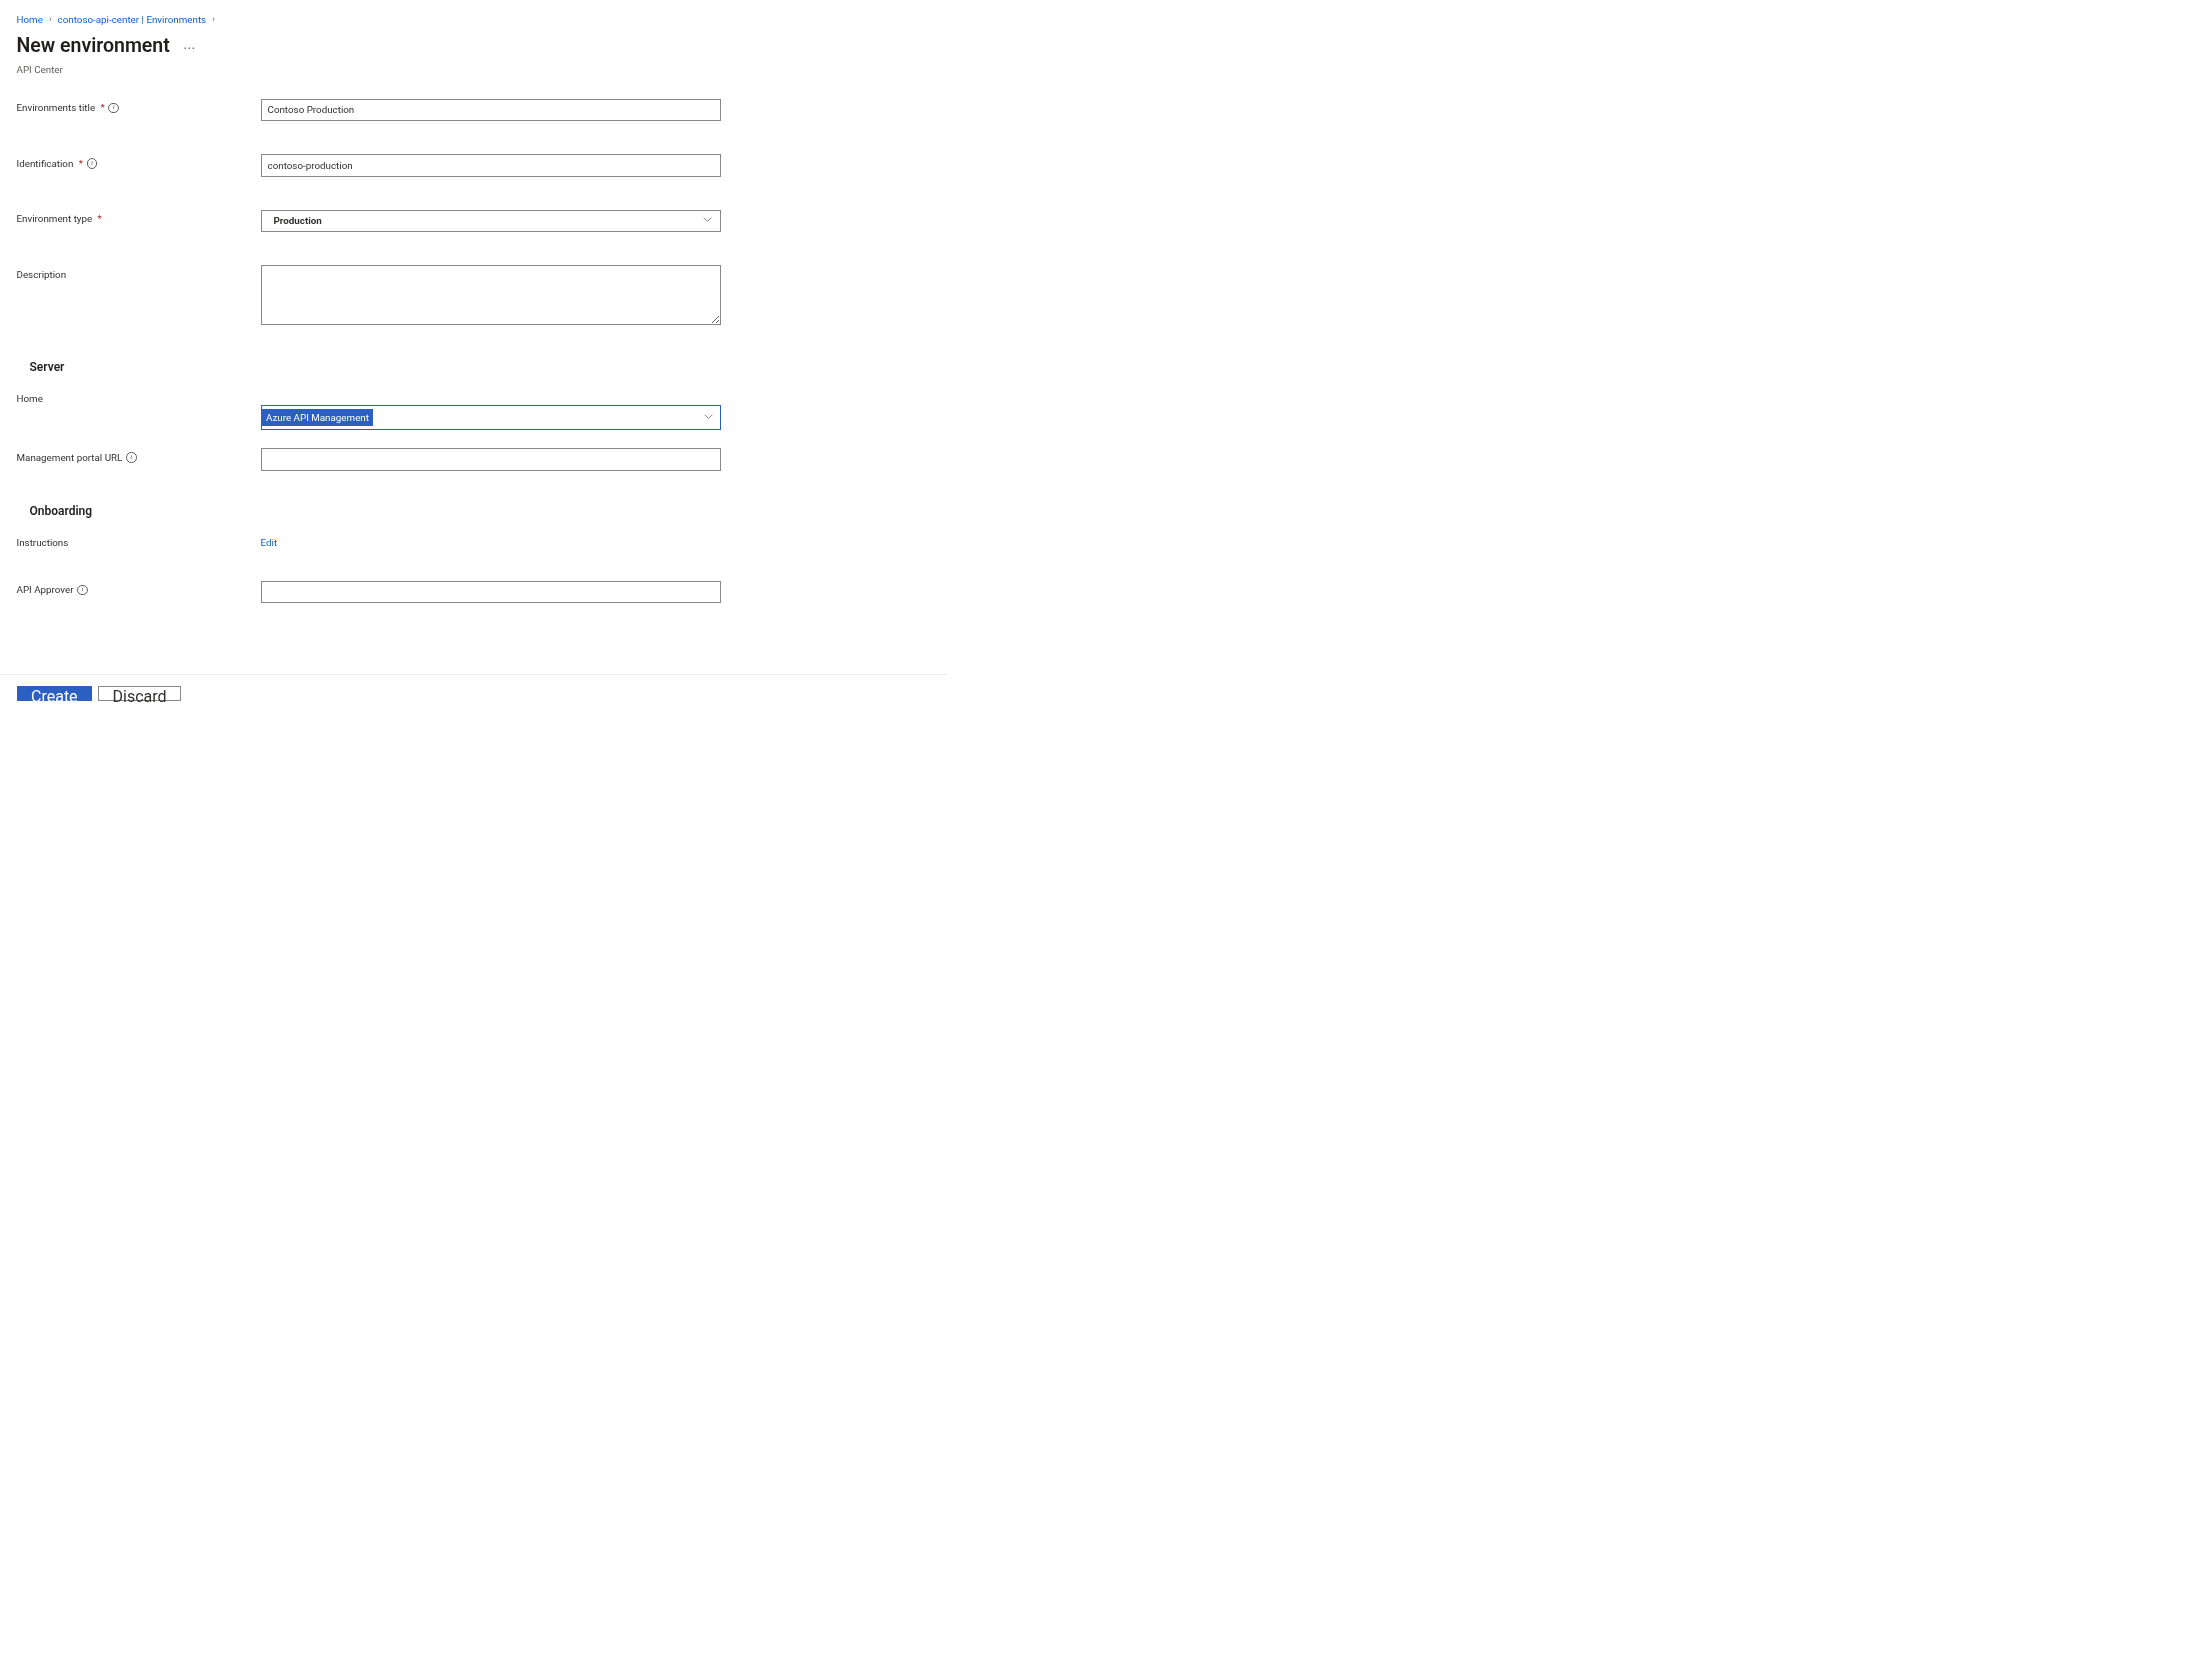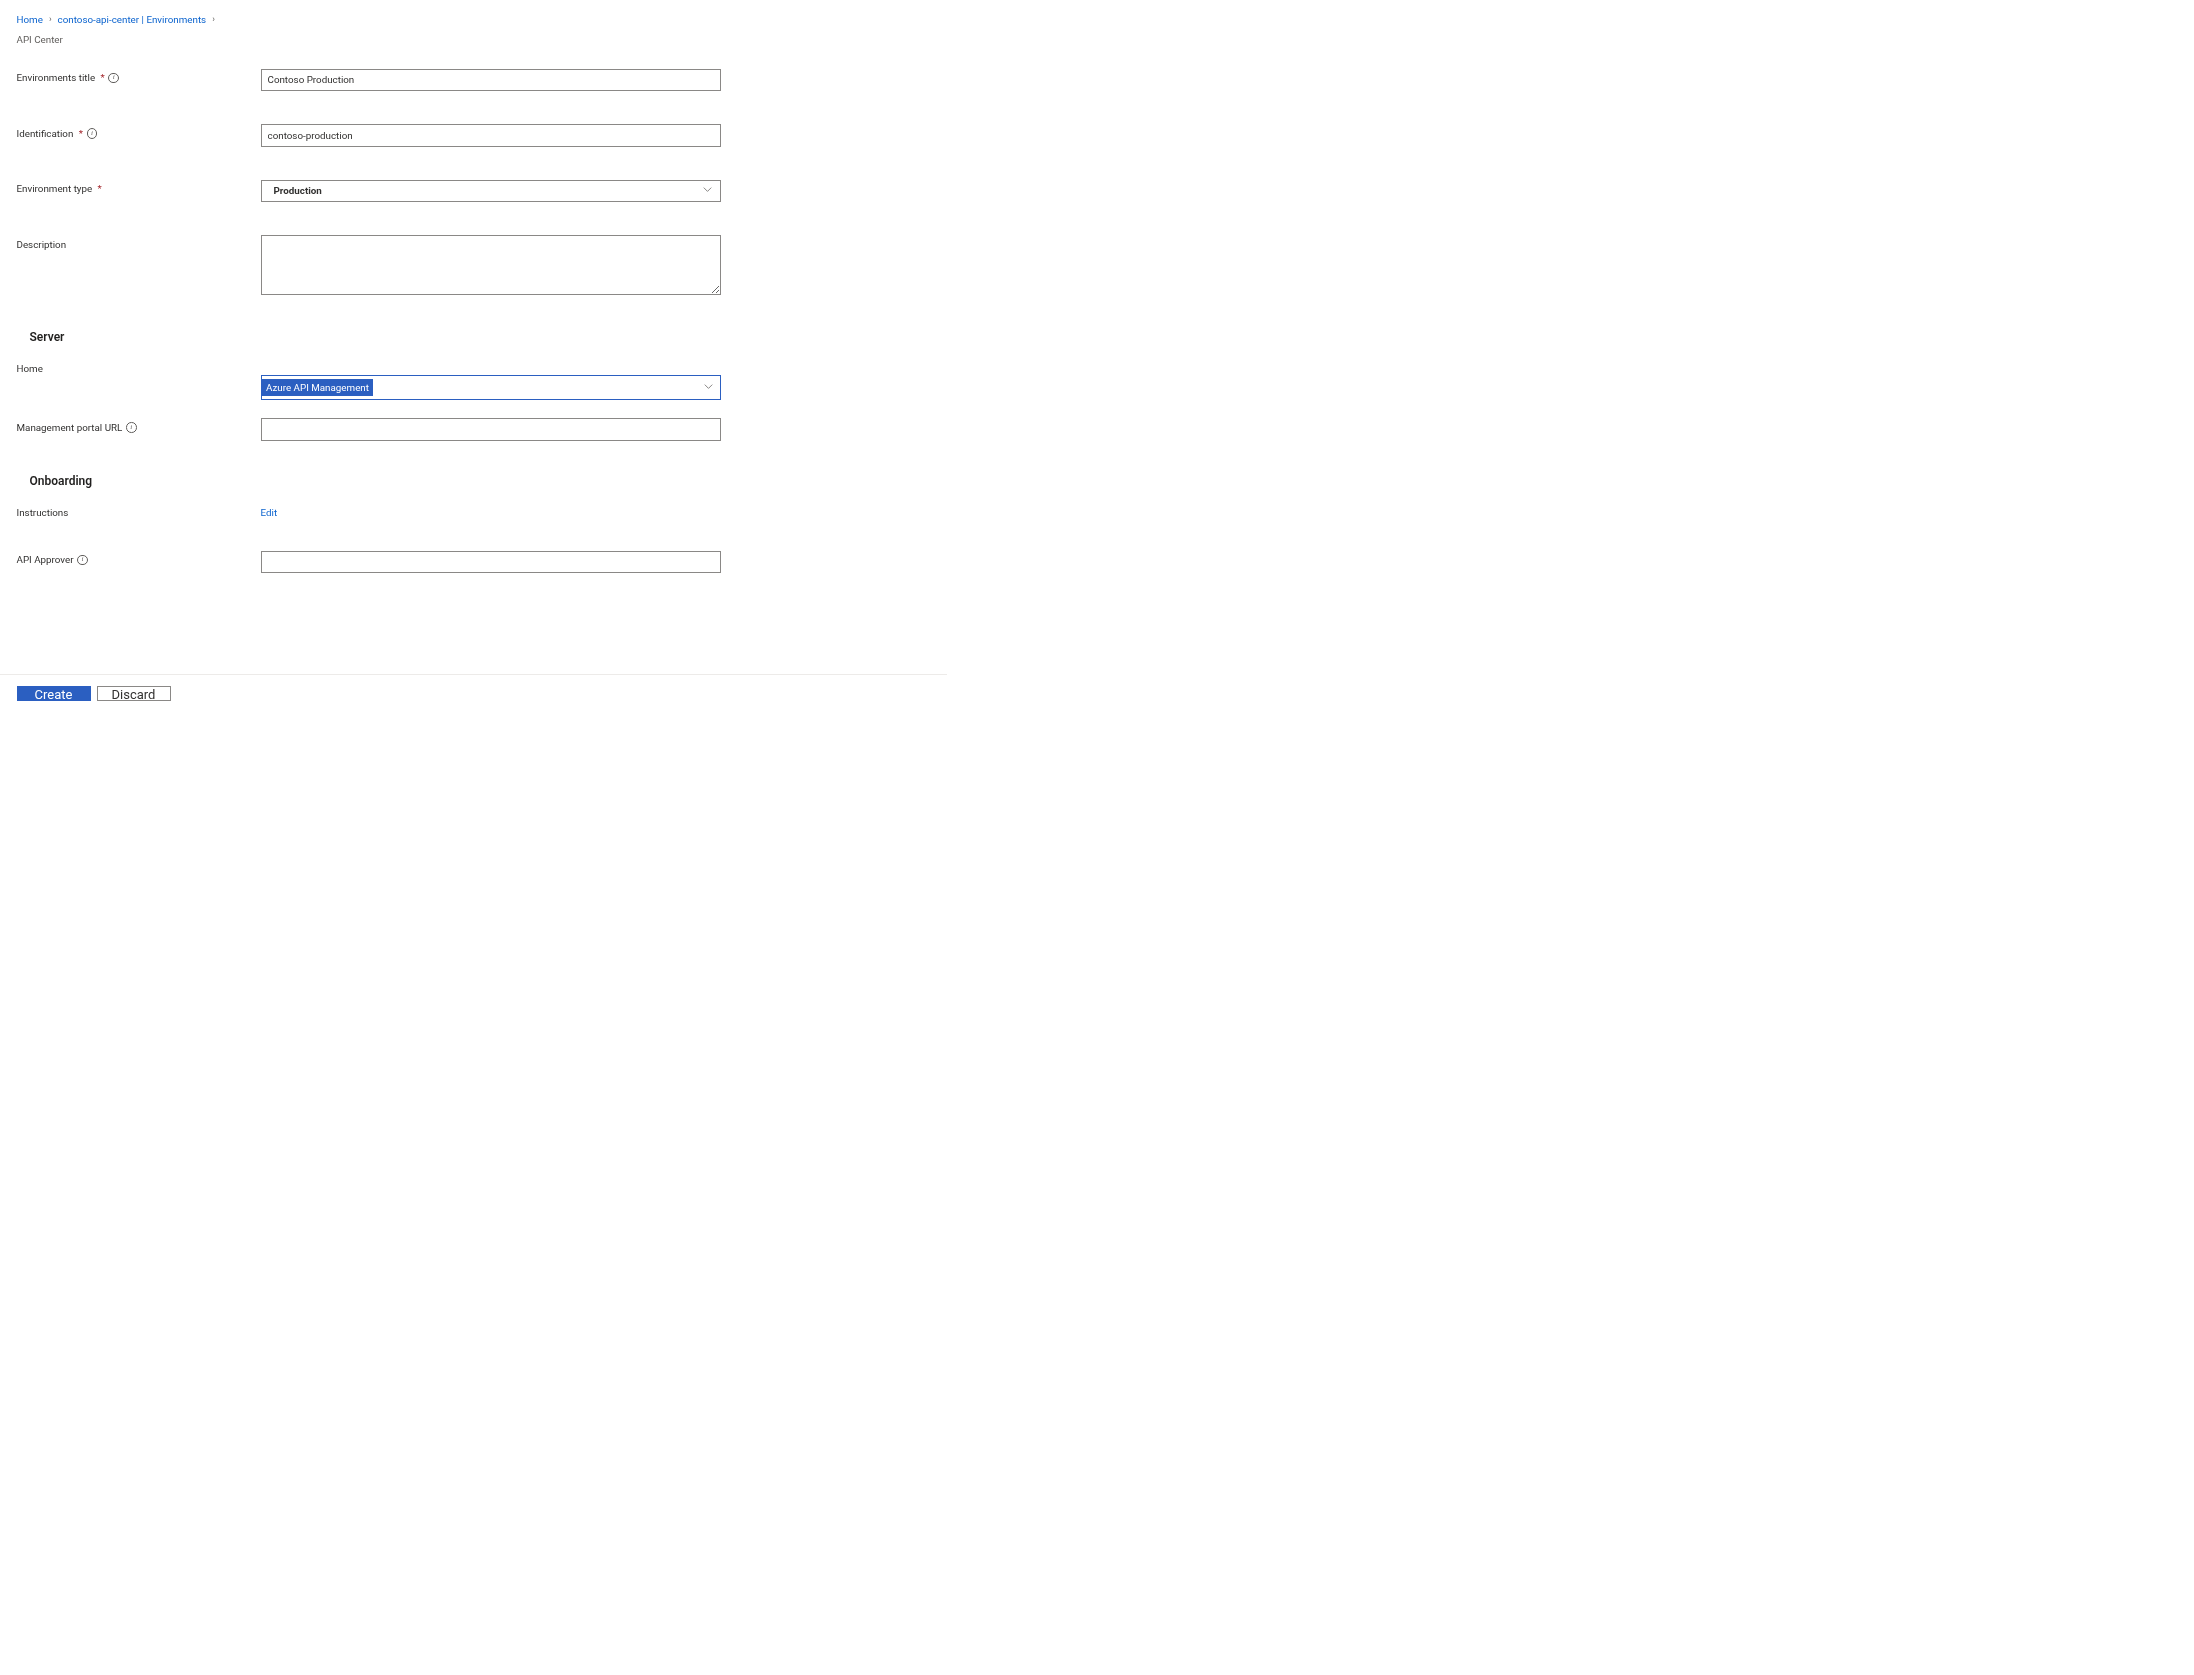--- a/index.html
+++ b/index.html
@@ -166,21 +166,21 @@
     padding: 10.5px 16.5px;
     display: flex;
     gap: 6px;
     background: #fff;
   }
   .btn {
     height: 15px;
     min-width: 74px;
     padding: 0 13.5px;
     font-family: inherit;
-    font-size: 13px;
+    font-size: 16px;
     cursor: pointer;
     border: 0.8px solid #8a8886;
     background: #fff;
     color: #323130;
   }
   .btn.primary {
     background: #2b5fc1;
     border-color: #2b5fc1;
     color: #fff;
   }
@@ -191,20 +191,24 @@
 
 <div class="page">
 
   <nav class="breadcrumb">
     <a>Home</a>
     <span class="sep">›</span>
     <a>contoso-api-center | Environments</a>
     <span class="sep">›</span>
   </nav>
 
+  <div class="header-row">
+    <h1 class="page-title">New environment</h1>
+    <span class="more-dots">⋯</span>
+  </div>
   <div class="subtitle">API Center</div>
 
   <div class="form-row">
     <div class="form-label">
       <span>Environments title</span>
         <span class="req">*</span>
       <span class="info-icon">i</span>
     </div>
     <div class="form-control">
       <input type="text" class="text-input" value="Contoso Production" style="">

